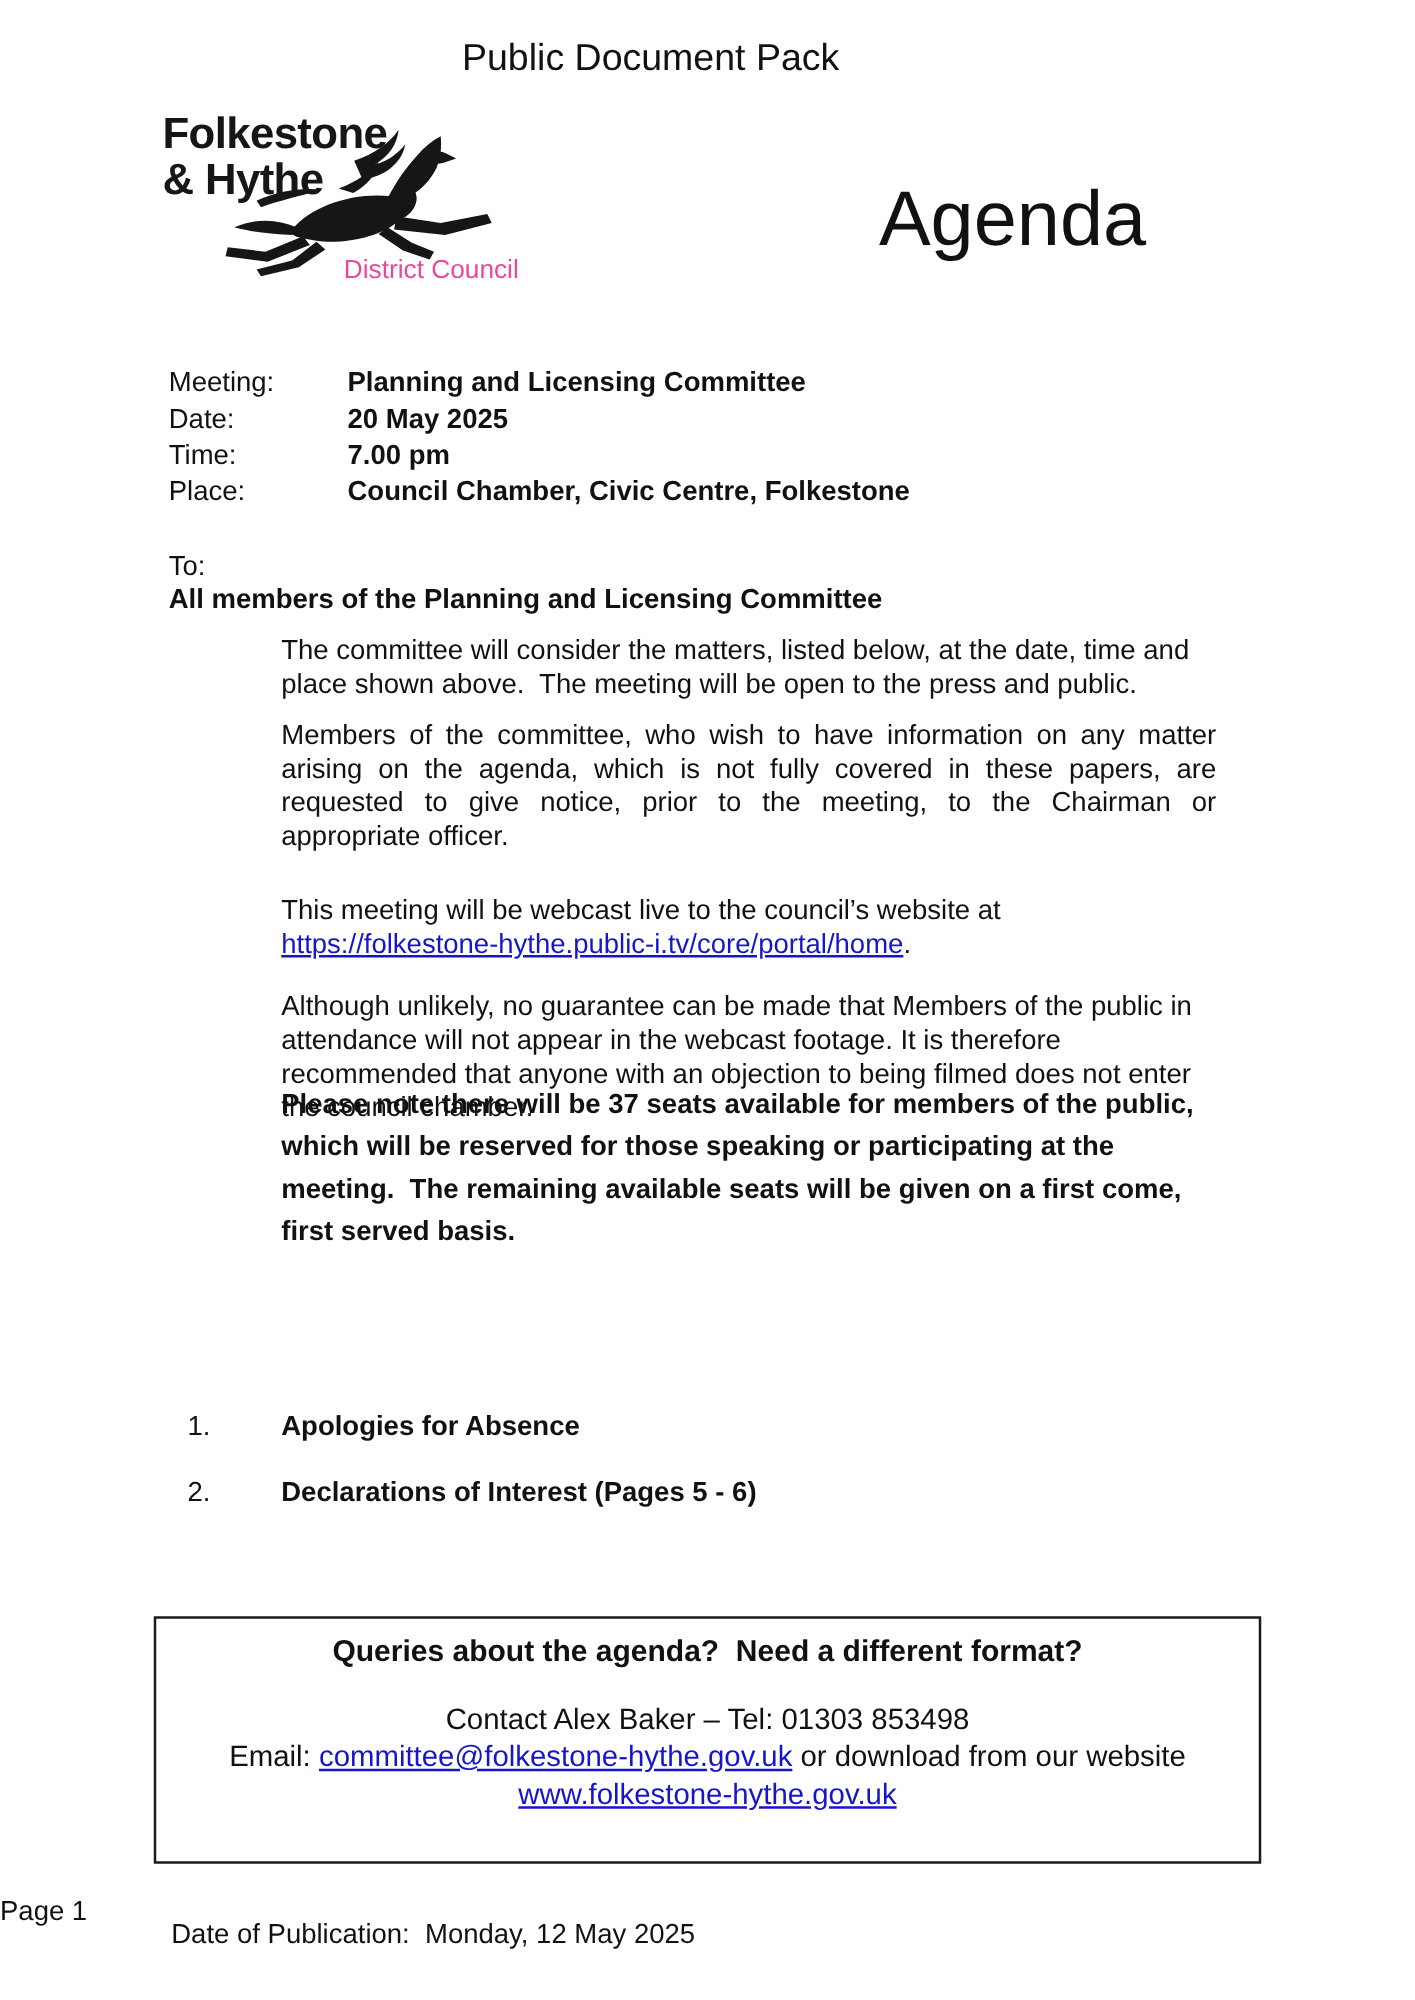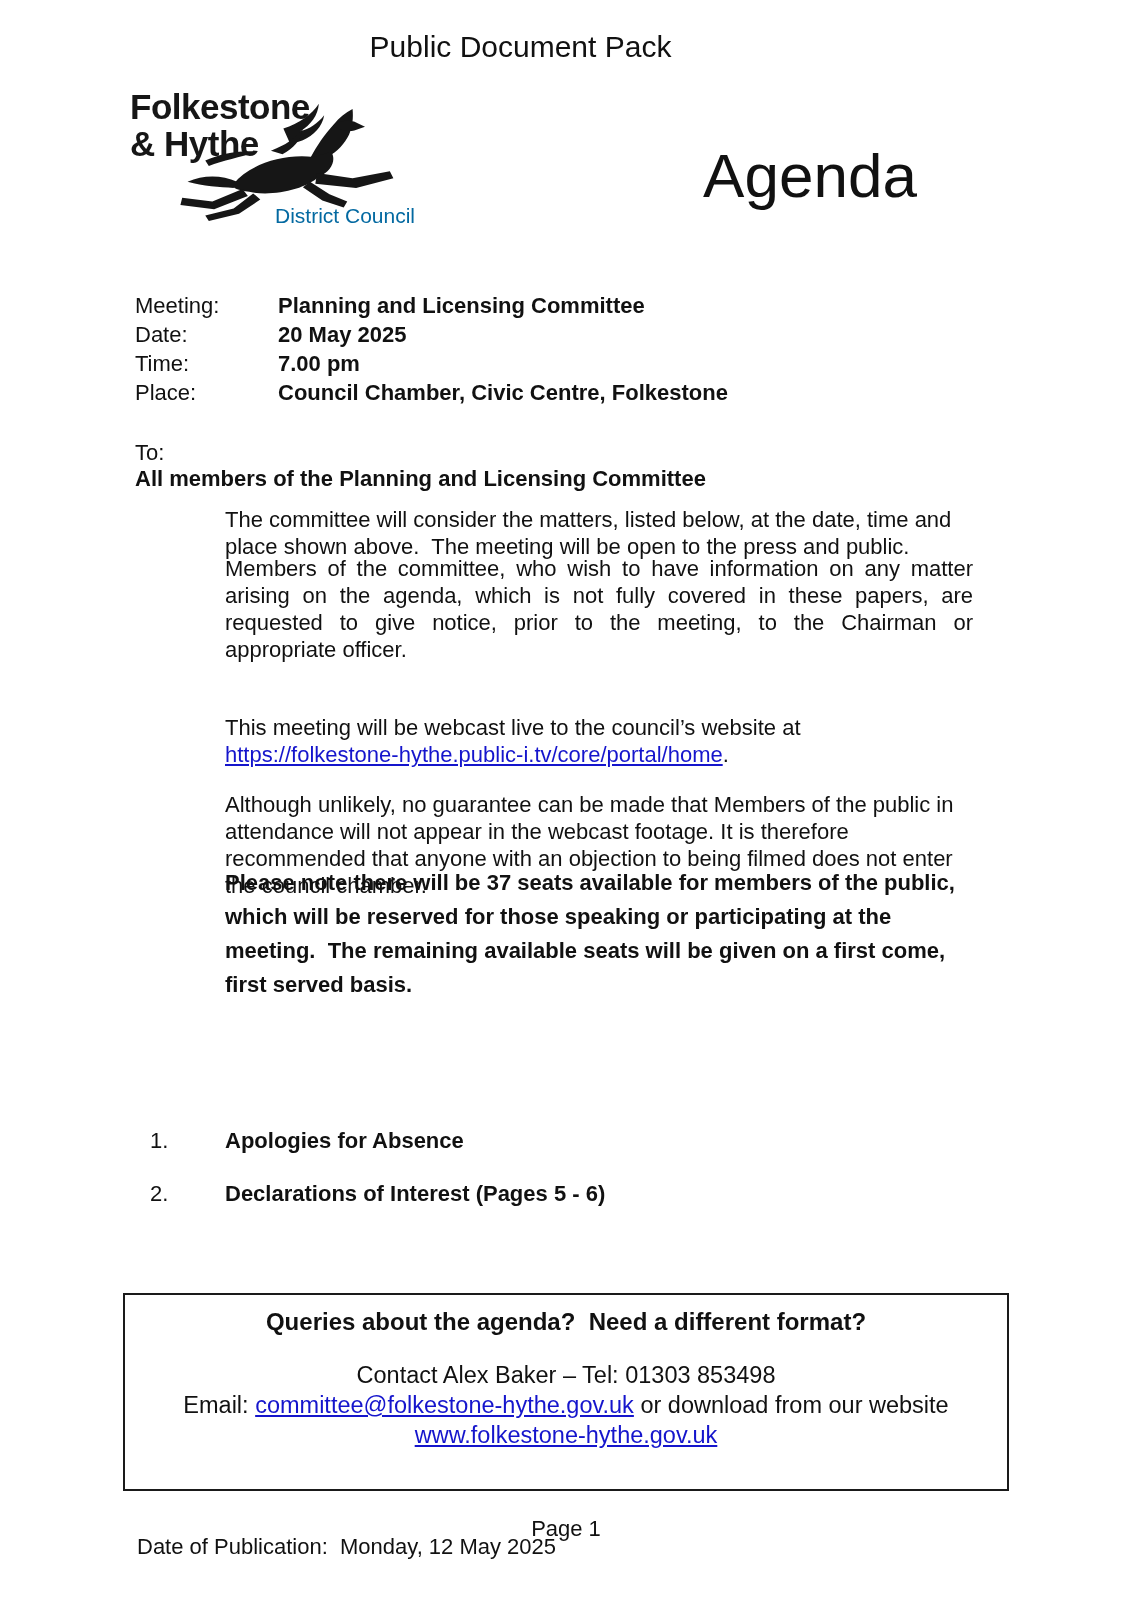--- a/index.html
+++ b/index.html
@@ -15,38 +15,38 @@
 
   .doc-pack-title {
     position: absolute; top: 30px; left: 0; width: 1041px;
     text-align: center; font-size: 30px; color: #111;
   }
 
   
   .logo { position: absolute; left: 130px; top: 88px; width: 300px; height: 145px; }
   .logo-line { font-weight: bold; font-size: 35px; letter-spacing: -0.5px; line-height: 37px; color: #161616; }
   .logo-horse { position: absolute; left: 48px; top: 14px; }
-  .logo-sub { position: absolute; left: 145px; top: 116px; font-size: 21px; color: #0369a1; }
+  .logo-sub { position: absolute; left: 145px; top: 116px; font-size: 21px; color: #ec4899; }
 
   .agenda-title {
     position: absolute; top: 140px; left: 600px; width: 420px;
     text-align: center; font-size: 62px; color: #111;
   }
 
   
   .meta { position: absolute; left: 135px; top: 291px; width: 860px; }
   .meta-row { display: flex; line-height: 29px; font-size: 22px; }
   .meta-label { width: 143px; flex: none; }
   .meta-value { font-weight: bold; }
   .meta-to { position: absolute; left: 135px; top: 440px; width: 900px; display: flex; font-size: 22px; flex-direction: column; }
 
   
   .para { position: absolute; left: 225px; width: 748px; font-size: 22px; line-height: 27px; }
   .p1 { top: 506px; }
-  .p2 { top: 555px; text-align: justify; }
+  .p2 { top: 574px; text-align: justify; }
   .p2 .just { text-align: justify; text-align-last: justify; }
   .p3 { top: 714px; }
   .p4 { top: 791px; }
   .p5 { top: 866px; font-weight: bold; line-height: 34px; }
   a.doc-link { color: #1515cc; text-decoration: underline; }
 
   
   .item { position: absolute; left: 150px; width: 860px; display: flex; font-size: 22px; }
   .item-1 { top: 1128px; }
   .item-2 { top: 1181px; }
@@ -57,21 +57,21 @@
   .queries-box {
     position: absolute; left: 123px; top: 1293px; width: 886px; height: 198px;
     border: 2px solid #1a1a1a; background: #fff;
     padding: 12px 44px 0 44px; text-align: center;
   }
   .qb-heading { font-size: 24px; font-weight: bold; line-height: 30px; }
   .qb-body { margin-top: 23px; font-size: 23.5px; line-height: 30px; }
 
   
   .footer-pub { position: absolute; left: 137px; top: 1502px; font-size: 22px; margin-top: 32px; }
-  .footer-page { position: absolute; left: 0; top: 1516px; width: 1132px; text-align: center; font-size: 22px; }
+  .footer-page { position: absolute; left: 0; top: 1516px; width: 1132px; text-align: left; font-size: 22px; }
 </style>
 </head>
 <body>
 
 <div class="doc-pack-title pre">Public Document Pack</div>
 
 <div class="logo">
   <div class="logo-line">Folkestone</div>
   <div class="logo-line">&amp; Hythe</div>
   <svg class="logo-horse" width="232" height="126" viewBox="0 0 260 142">

